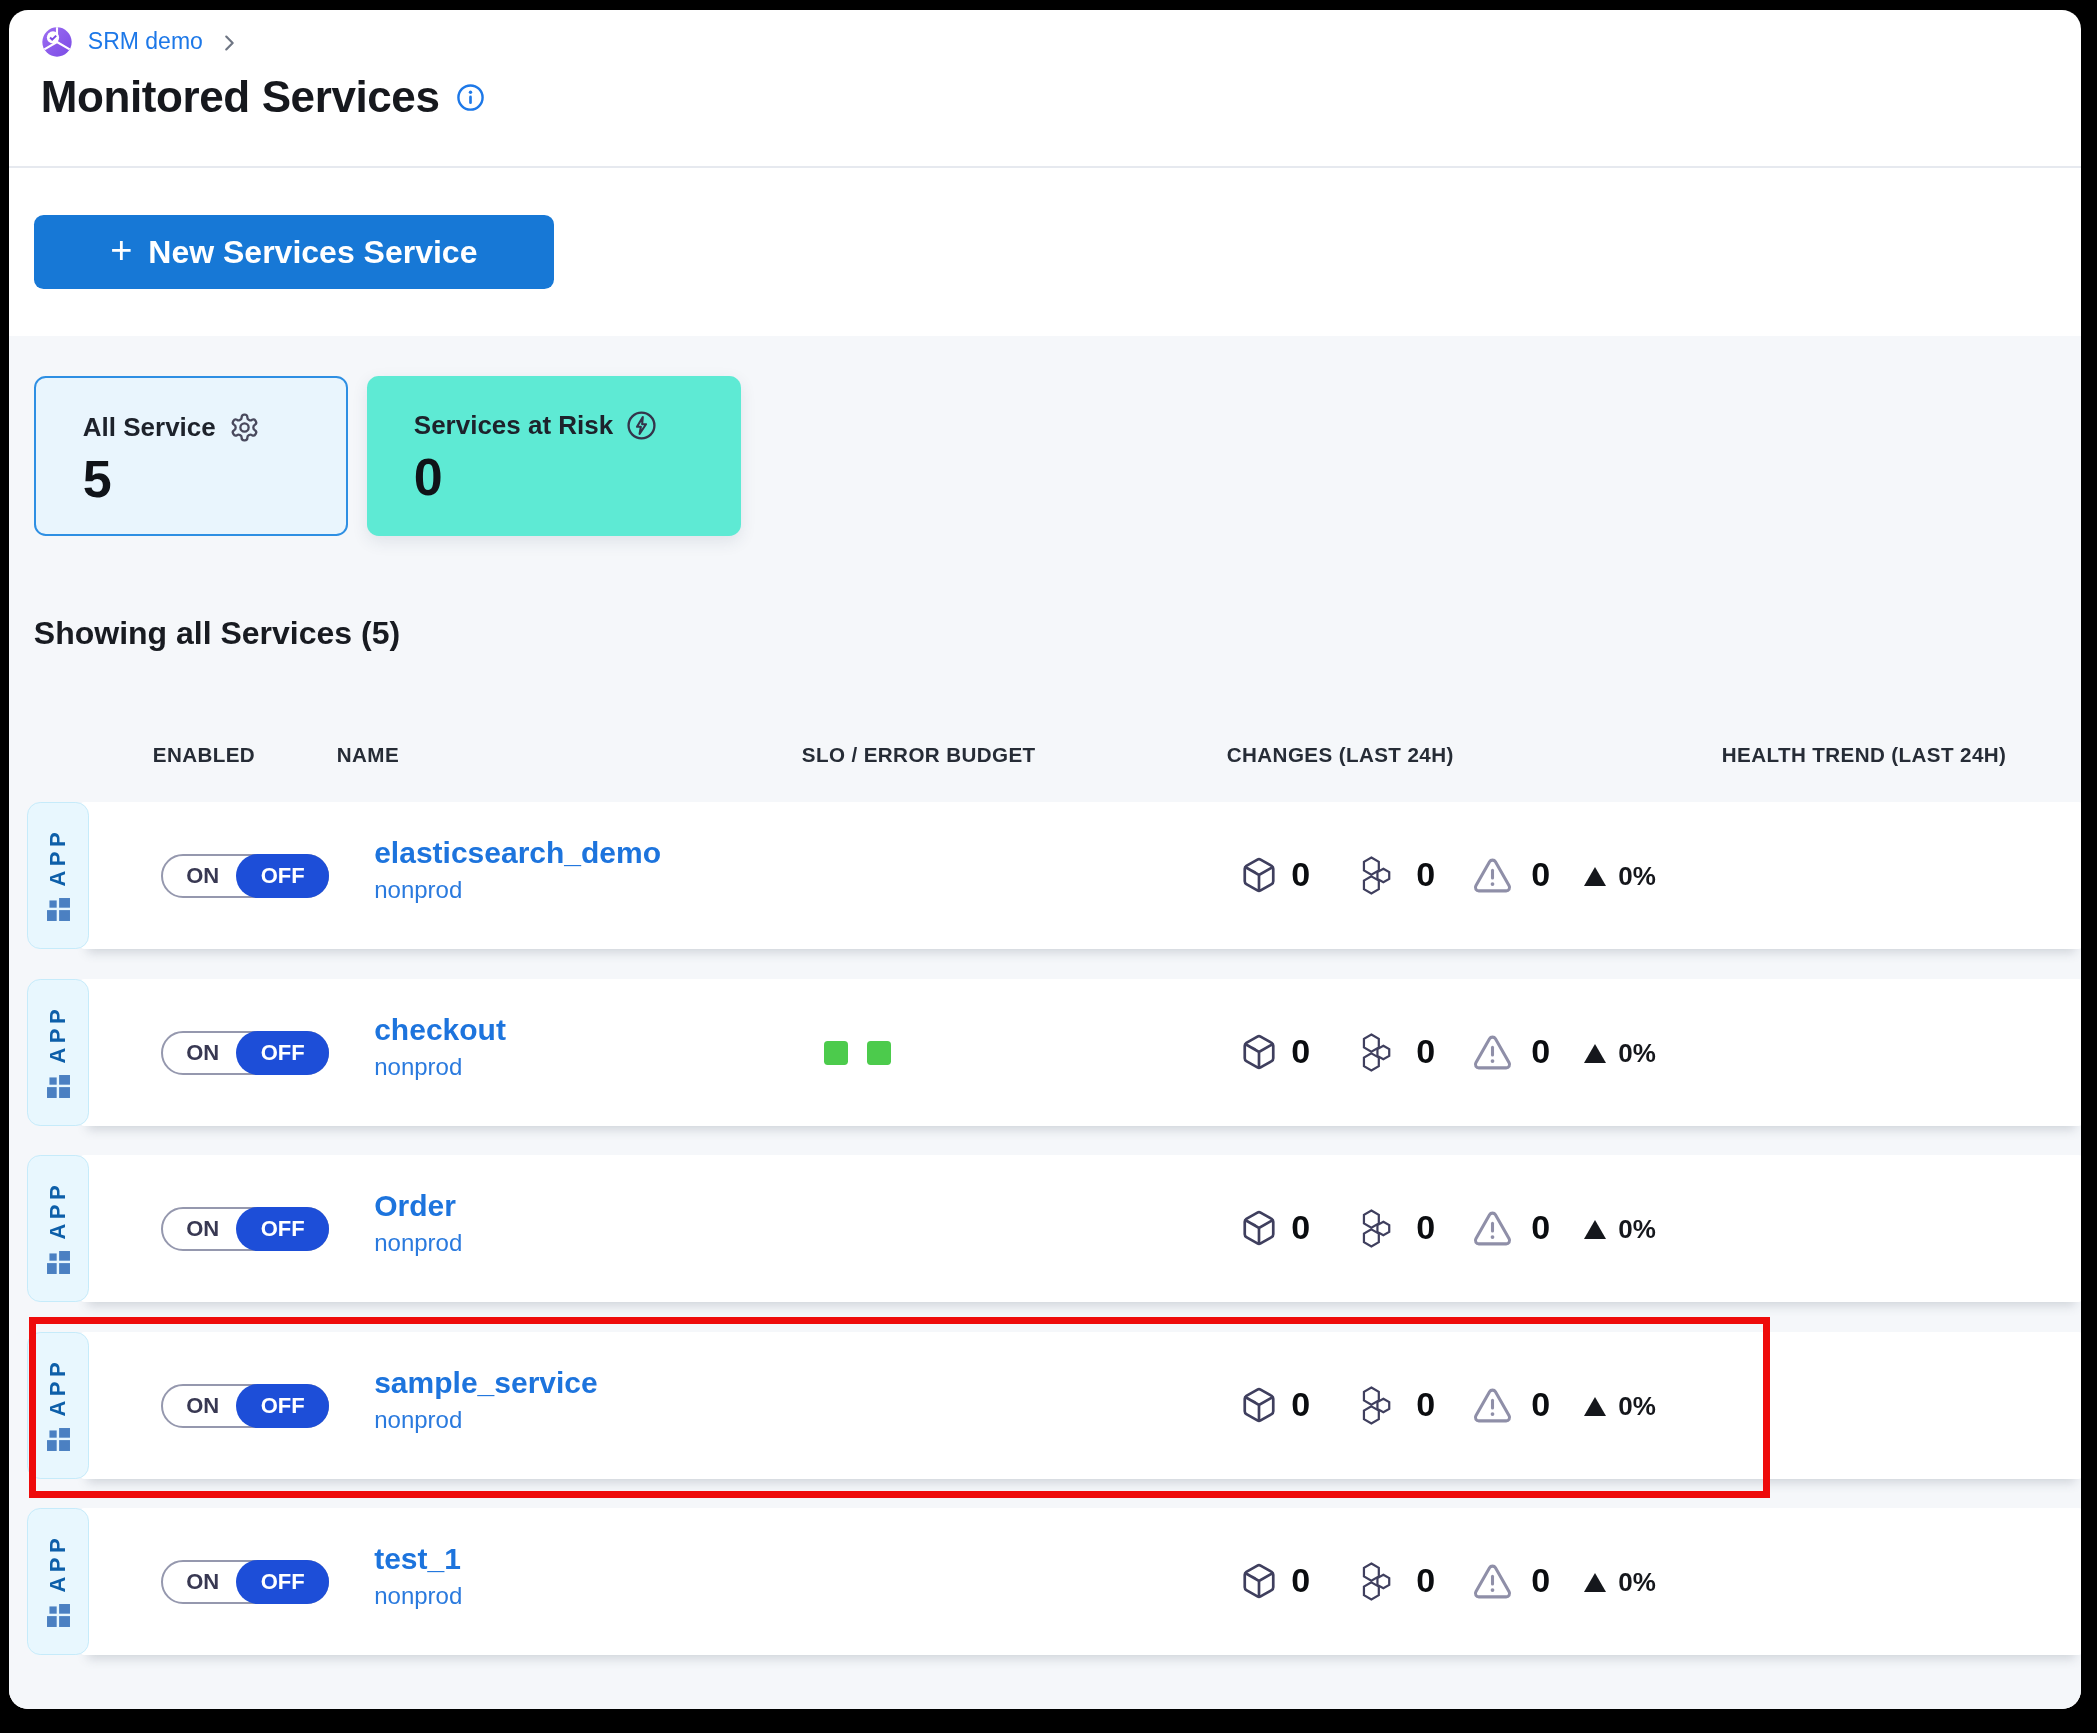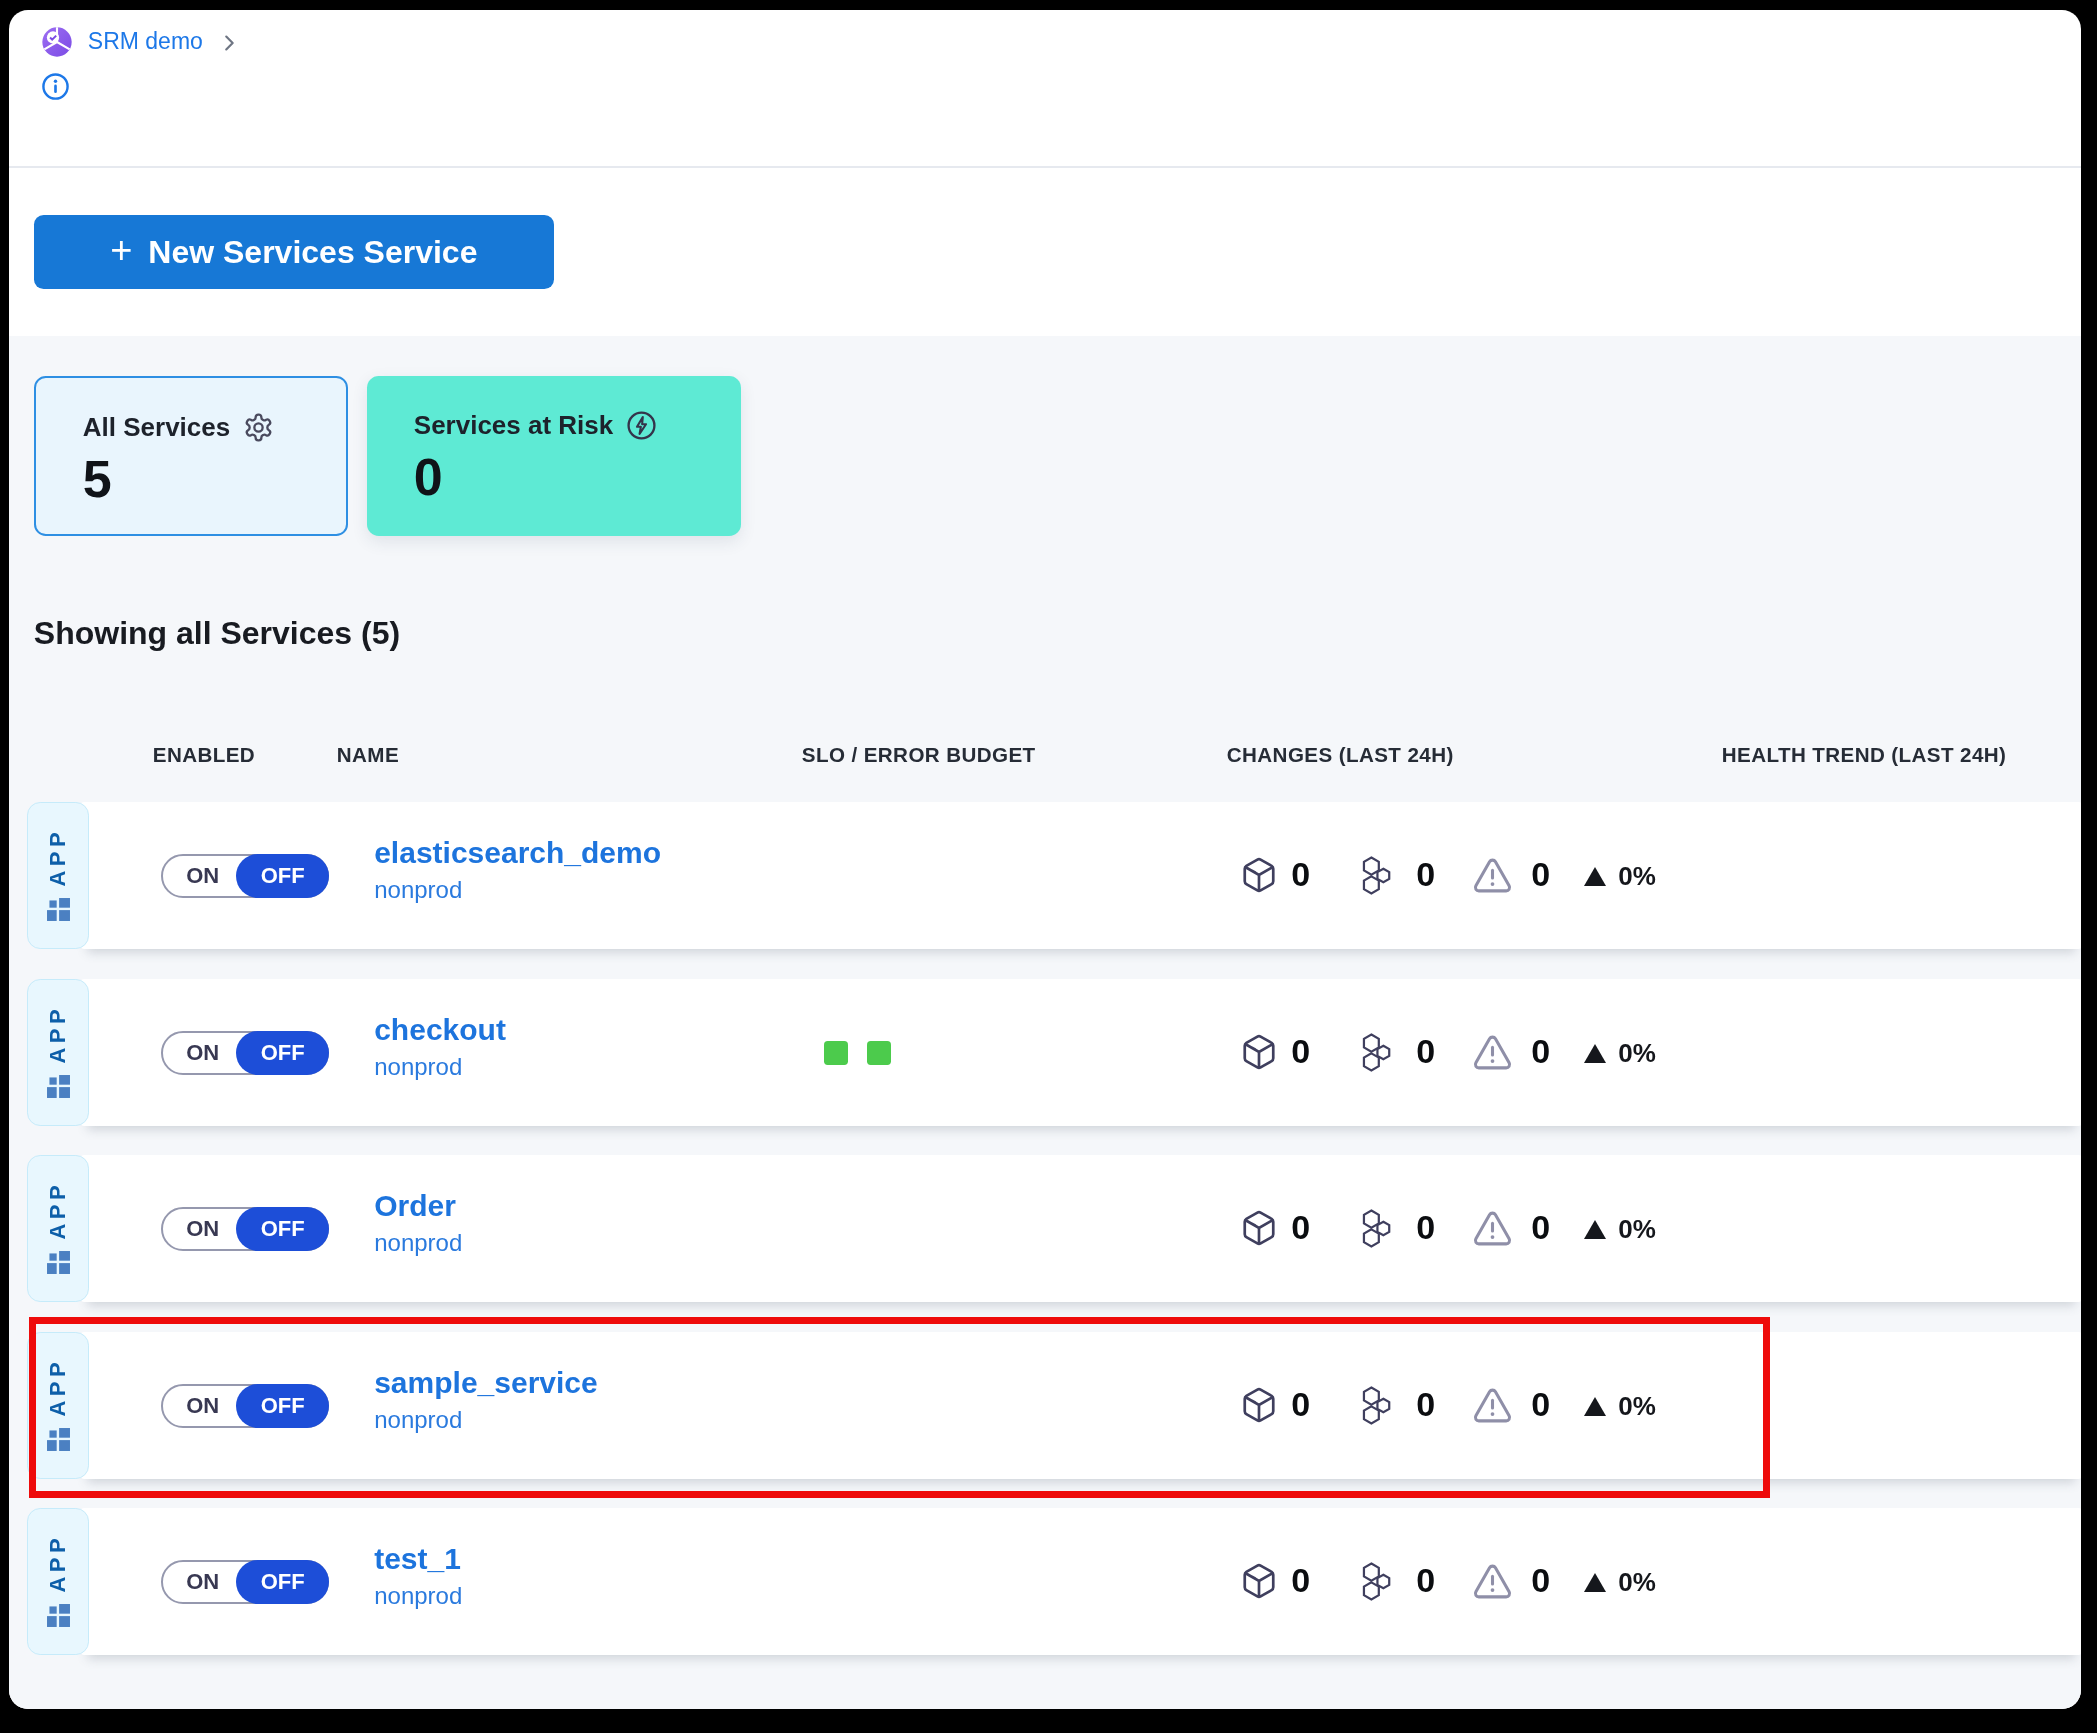--- a/index.html
+++ b/index.html
@@ -115,39 +115,40 @@
       <circle cx="9" cy="8.6" r="4.6" fill="#fff"></circle>
       <path d="M6.8 8.6 l1.6 1.6 l3 -3" stroke="#7b4be5" stroke-width="1.5" fill="none"></path>
     </svg>
     <span class="crumb-link">SRM demo</span>
     <svg class="crumb-chevron" viewBox="0 0 24 24">
       <path d="M9 5 l7 7 -7 7" stroke="#6f7684" stroke-width="2.4" fill="none" stroke-linecap="round" stroke-linejoin="round"></path>
     </svg>
   </div>
 
   <div class="abs title-row">
+    <span class="page-title">Monitored Services</span>
     <svg class="info-icon" viewBox="0 0 24 24">
       <circle cx="12" cy="12" r="10" fill="none" stroke="#1d78e8" stroke-width="2"></circle>
       <circle cx="12" cy="7.6" r="1.4" fill="#1d78e8"></circle>
       <rect x="10.9" y="10.4" width="2.2" height="7" rx="1.1" fill="#1d78e8"></rect>
     </svg>
   </div>
 
   <div class="abs divider"></div>
 
   <div class="abs btn btn-primary">
     <span class="btn-plus">+</span>
     <span class="btn-label">New Services Service</span>
   </div>
 
   <div class="abs body-bg"></div>
 
   <div class="abs card card-all">
     <div class="card-label-row">
-      <span class="card-label">All Services</span>
+      <span class="card-label">All Service</span>
       <svg class="card-icon" viewBox="0 0 24 24">
         <circle cx="12" cy="12" r="3.2" fill="none" stroke="#4a4a5e" stroke-width="1.8"></circle>
         <path d="M12.22 2h-.44a2 2 0 0 0-2 2v.18a2 2 0 0 1-1 1.73l-.43.25a2 2 0 0 1-2 0l-.15-.08a2 2 0 0 0-2.73.73l-.22.38a2 2 0 0 0 .73 2.73l.15.1a2 2 0 0 1 1 1.72v.51a2 2 0 0 1-1 1.74l-.15.09a2 2 0 0 0-.73 2.73l.22.38a2 2 0 0 0 2.73.73l.15-.08a2 2 0 0 1 2 0l.43.25a2 2 0 0 1 1 1.73V20a2 2 0 0 0 2 2h.44a2 2 0 0 0 2-2v-.18a2 2 0 0 1 1-1.73l.43-.25a2 2 0 0 1 2 0l.15.08a2 2 0 0 0 2.73-.73l.22-.39a2 2 0 0 0-.73-2.73l-.15-.08a2 2 0 0 1-1-1.74v-.5a2 2 0 0 1 1-1.74l.15-.09a2 2 0 0 0 .73-2.73l-.22-.38a2 2 0 0 0-2.73-.73l-.15.08a2 2 0 0 1-2 0l-.43-.25a2 2 0 0 1-1-1.73V4a2 2 0 0 0-2-2z" fill="none" stroke="#4a4a5e" stroke-width="1.8"></path>
       </svg>
     </div>
     <div class="card-value">5</div>
   </div>
 
   <div class="abs card card-risk">
     <div class="card-label-row">

